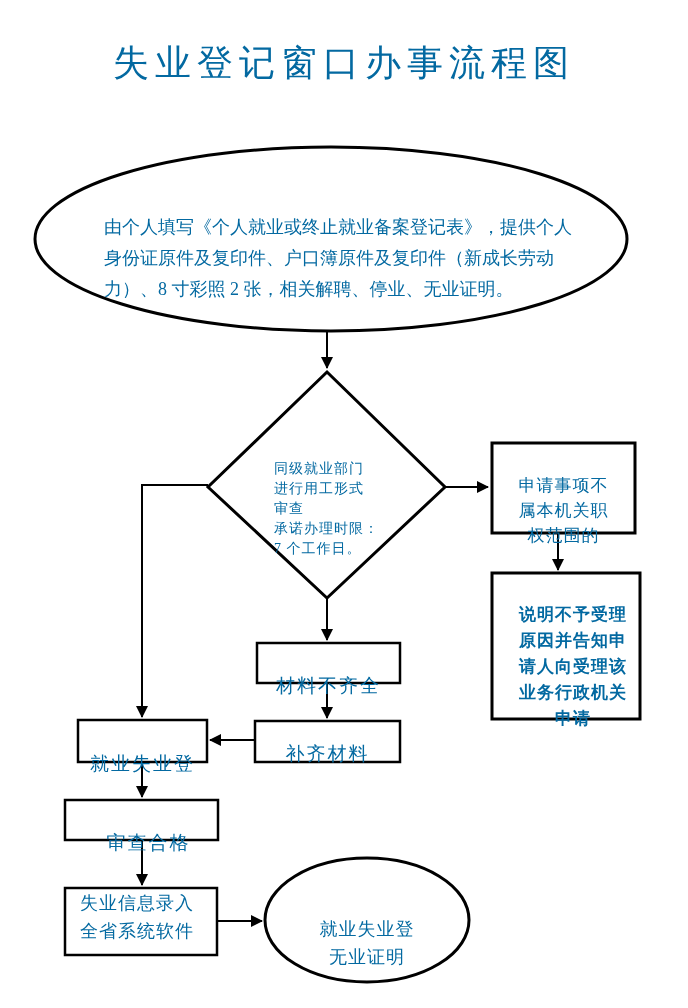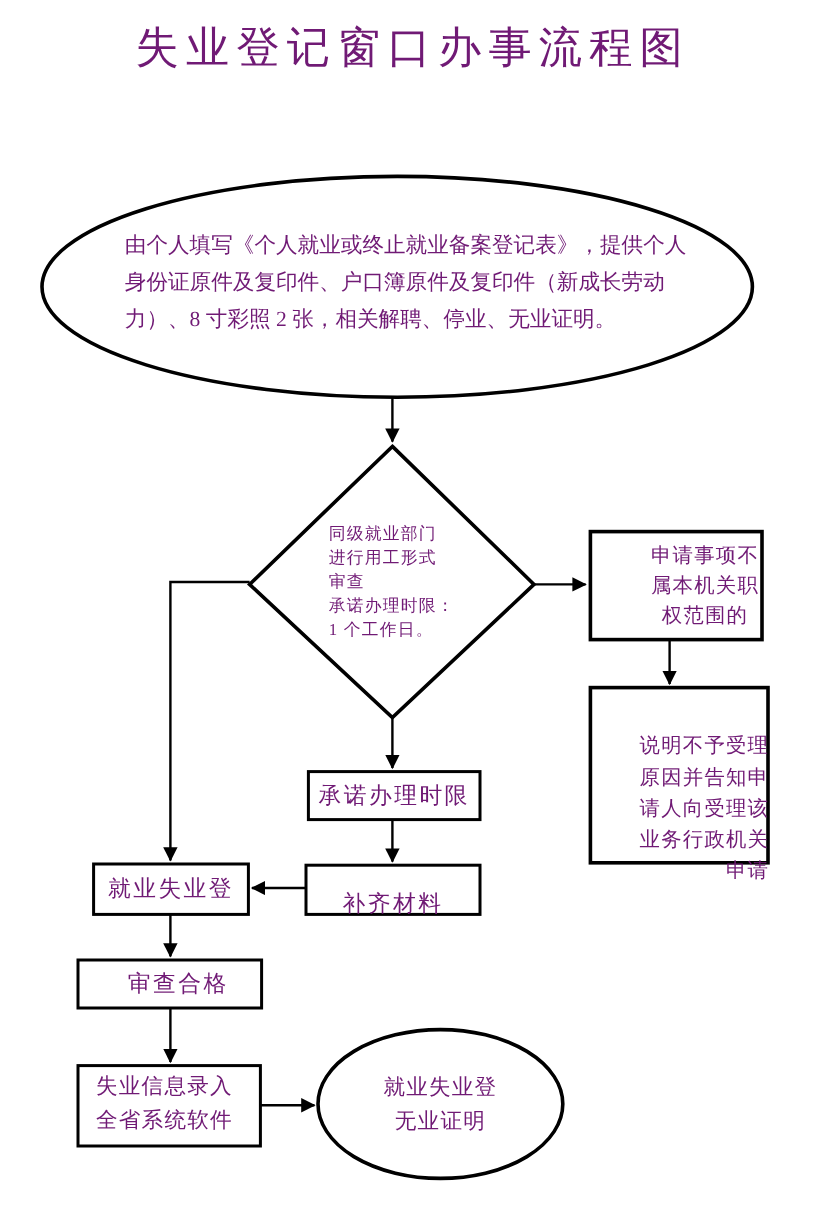--- a/index.html
+++ b/index.html
@@ -27,22 +27,23 @@
   }
   .thick { stroke-width: 3px; }
   .thin  { stroke-width: 2.5px; }
   .arrow {
     fill: none;
     stroke: #000000;
     stroke-width: 2px;
   }
   .label {
     position: absolute;
-    color: #701a75;
+    color: #0369a1;
     white-space: pre-line;
+    margin-top: 23px;
   }
   .title {
     position: absolute;
     left: 0;
     top: 18px;
     width: 688px;
     text-align: center;
     font-size: 36px;
     letter-spacing: 6px;
     line-height: 44px;
@@ -58,51 +59,52 @@
   .decision-label {
     left: 274px;
     top: 436px;
     width: 120px;
     font-size: 14px;
     line-height: 20px;
     letter-spacing: 1px;
     text-align: left;
   }
   .out-of-scope-label {
-    left: 516px;
+    left: 492px;
     top: 450px;
     width: 143px;
     text-align: center;
     font-size: 17px;
     line-height: 25px;
     letter-spacing: 1px;
   }
   .reject-label {
     left: 505px;
-    top: 609px;
+    top: 579px;
     width: 136px;
     font-size: 17px;
     line-height: 26px;
     letter-spacing: 1px;
-    text-align: right;
+    text-align: center;
+    font-weight: bold;
   }
   .box-label {
     display: flex;
     align-items: center;
     justify-content: center;
     font-size: 19px;
     letter-spacing: 2px;
   }
   .incomplete-label { left: 257px; top: 643px; width: 143px; height: 40px; }
-  .supplement-label { left: 255px; top: 732px; width: 145px; height: 41px; }
+  .supplement-label { left: 255px; top: 710px; width: 145px; height: 41px; }
   .complete-label   { left: 78px;  top: 720px; width: 129px; height: 42px; }
   .approved-label   { left: 65px;  top: 800px; width: 167px; height: 40px; }
   .entry-label {
     left: 80px;
-    top: 891px;
+    top: 866px;
     width: 140px;
     font-size: 18px;
     line-height: 28px;
     letter-spacing: 1px;
     text-align: left;
   }
   .end-label {
     left: 266px;
     top: 892px;
     width: 202px;
@@ -150,33 +152,33 @@
   </svg>
 
   <div class="label start-label">由个人填写《个人就业或终止就业备案登记表》，提供个人
 身份证原件及复印件、户口簿原件及复印件（新成长劳动
 力）、8 寸彩照 2 张，相关解聘、停业、无业证明。</div>
 
   <div class="label decision-label">同级就业部门
 进行用工形式
 审查
 承诺办理时限：
-1 个工作日。</div>
+7 个工作日。</div>
 
   <div class="label out-of-scope-label">申请事项不
 属本机关职
 权范围的</div>
 
   <div class="label reject-label">说明不予受理
 原因并告知申
 请人向受理该
 业务行政机关
 申请</div>
 
-  <div class="label box-label incomplete-label">承诺办理时限</div>
+  <div class="label box-label incomplete-label">材料不齐全</div>
 
   <div class="label box-label supplement-label">补齐材料</div>
 
   <div class="label box-label complete-label">就业失业登</div>
 
   <div class="label box-label approved-label">审查合格</div>
 
   <div class="label entry-label">失业信息录入
 全省系统软件</div>
 

